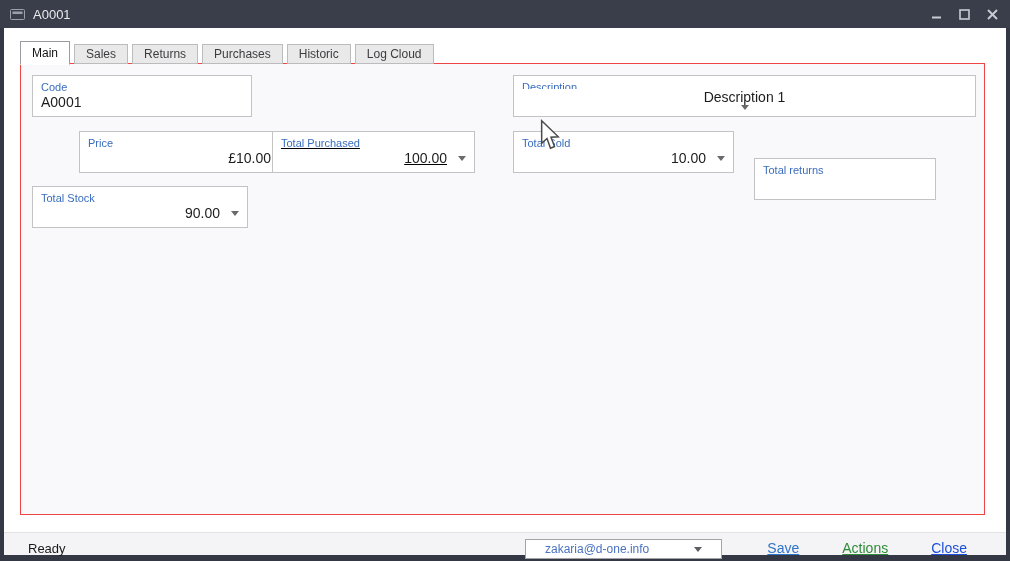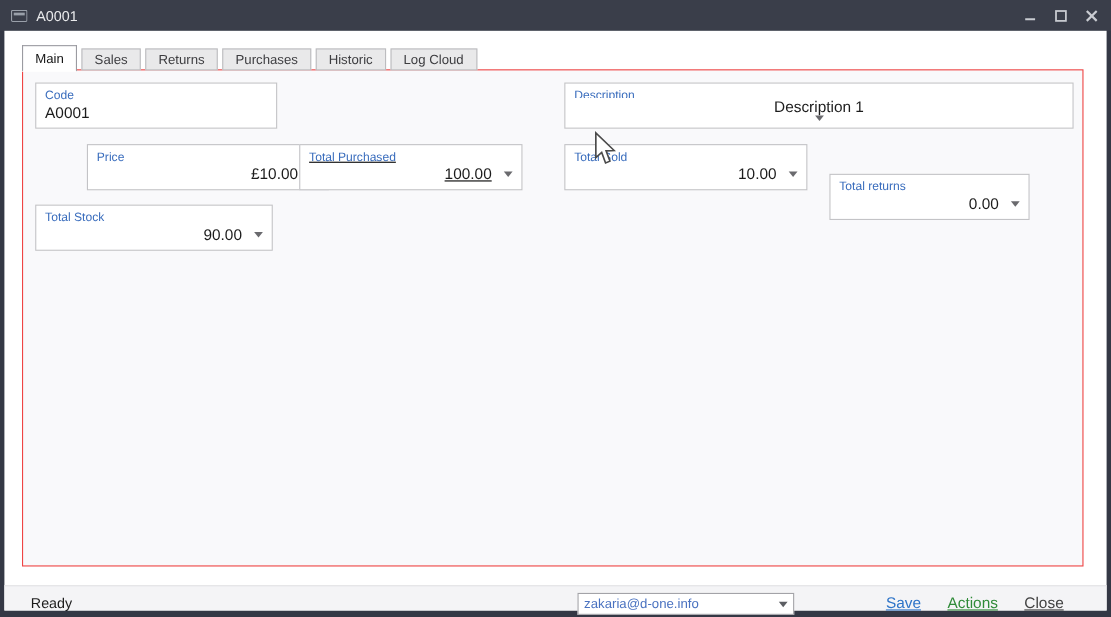--- a/index.html
+++ b/index.html
@@ -62,30 +62,30 @@
   .f-warehouse { left:251px; top:122px; width:220px; }
 
   
   .statusbar { position:absolute; left:0; right:0; bottom:0; height:23px;
     background:#f4f4f6; border-top:1px solid #e2e2e4; }
   .status-text { position:absolute; left:24px; top:8px; font-size:13px;
     color:#1a1a1a; }
   .account-combo { position:absolute; left:521px; top:6px; width:197px;
     height:20px; background:#ffffff; border:1px solid #a3a3a8;
     display:flex; align-items:center; justify-content:space-between;
-    padding:0 5px; cursor:default; }
+    padding:0 19px; cursor:default; }
   .account-combo .acc-text { font-size:12px; color:#4a72c0; }
   .combo-arrow { width:0; height:0; border-left:4px solid transparent;
     border-right:4px solid transparent; border-top:5px solid #5c5e63; }
   .status-links { position:absolute; right:39px; top:7px; display:flex;
-    gap:24px; font-size:14px; }
+    gap:43px; font-size:14px; }
   .slink { text-decoration:underline; cursor:pointer; }
   .slink.save { color:#2e74c8; }
   .slink.actions { color:#2f8b38; }
-  .slink.close { color:#404040; }
+  .slink.close { color:#1d4ed8; }
 
   
   .cursor { position:absolute; left:540px; top:119px; z-index:20;
     pointer-events:none; }
 </style>
 </head>
 <body>
 
 <div class="window">
 
@@ -165,24 +165,20 @@
       <div class="field f-sold">
         <div class="flabel">Total Sold</div>
         <div class="vrow right">
           <span>10.00</span>
           <span class="drop-arrow"></span>
         </div>
       </div>
 
       <div class="field f-returns">
         <div class="flabel">Total returns</div>
-        <div class="vrow right">
-          <span>0.00</span>
-          <span class="drop-arrow"></span>
-        </div>
       </div>
 
       <div class="field f-stock">
         <div class="flabel">Total Stock</div>
         <div class="vrow right">
           <span>90.00</span>
           <span class="drop-arrow"></span>
         </div>
       </div>
 

